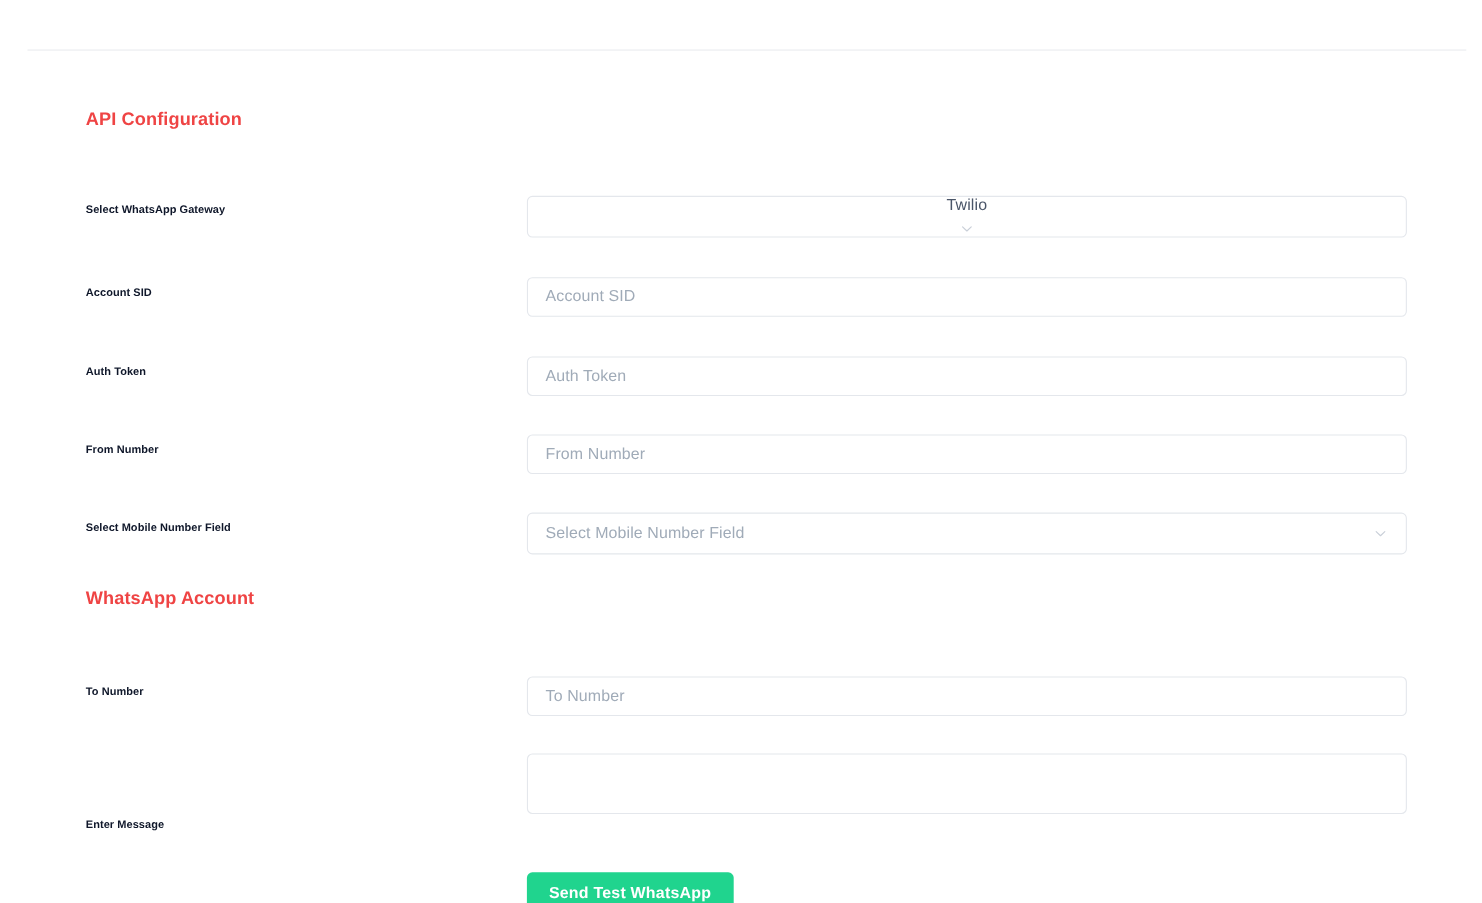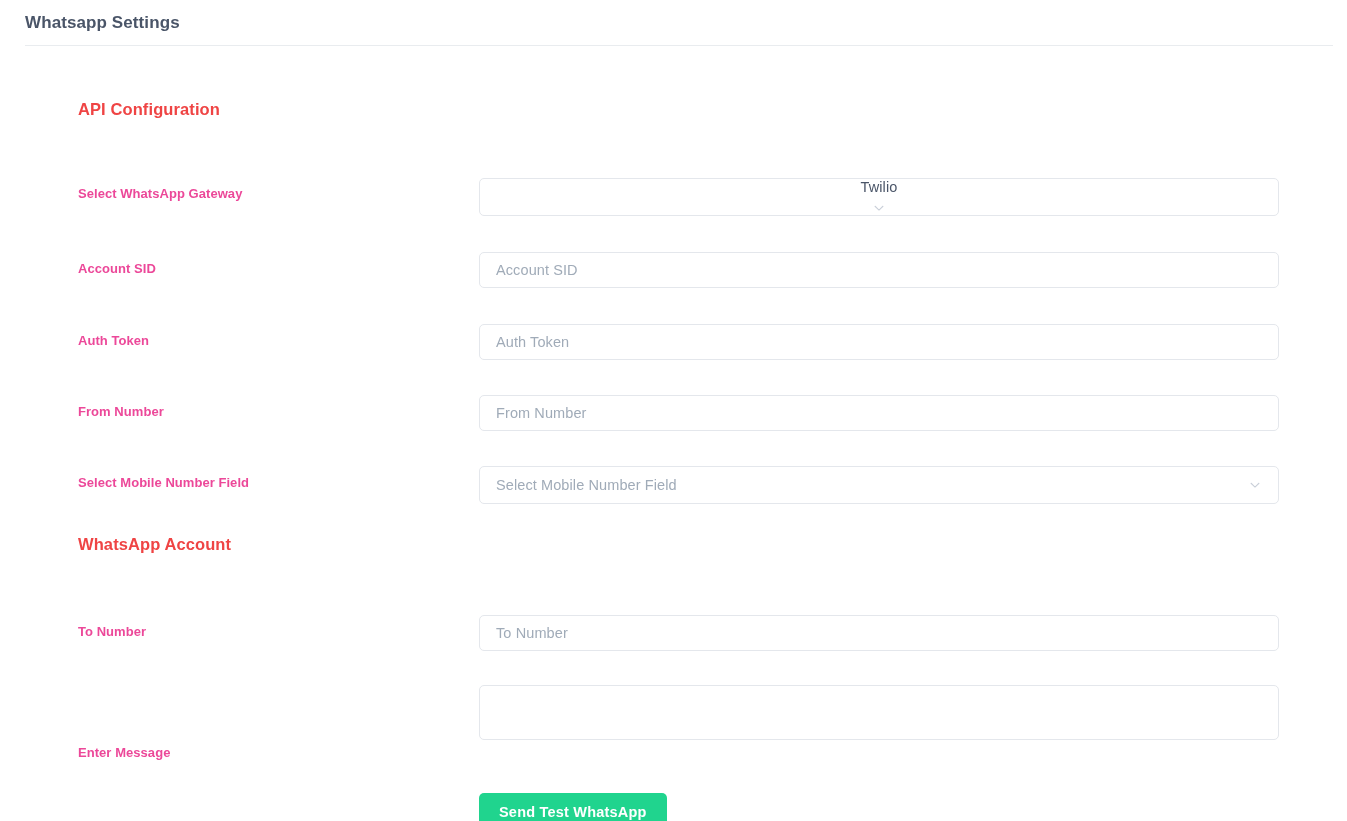--- a/index.html
+++ b/index.html
@@ -71,23 +71,23 @@
 
   .form-row {
     position: absolute;
     left: 0;
     width: 1347px;
   }
 
   .form-label {
     position: absolute;
     left: 78px;
-    font-size: 13px;
-    font-weight: bold;
-    color: #ec4899;
+    font-size: 10px;
+    font-weight: bold;
+    color: #0f172a;
     letter-spacing: 0.05px;
     white-space: nowrap;
   }
 
   .field {
     position: absolute;
     left: 479px;
     width: 800px;
     background: #ffffff;
     border: 1px solid #e4e7ec;
@@ -140,23 +140,20 @@
     display: inline-flex;
     align-items: center;
     justify-content: center;
   }
 </style>
 </head>
 <body>
 
 <div class="page">
 
-  <div class="page-header">
-    <span class="title">Whatsapp Settings</span>
-  </div>
   <div class="header-divider"></div>
 
   <div class="content">
 
     <div class="section-title api">API Configuration</div>
 
     <div class="form-row" style="top:132px;">
       <div class="form-label" style="top:8px;">Select WhatsApp Gateway</div>
       <div class="field select-field" style="top:0px;flex-direction:column;">
         <span class="field-text">Twilio</span>

